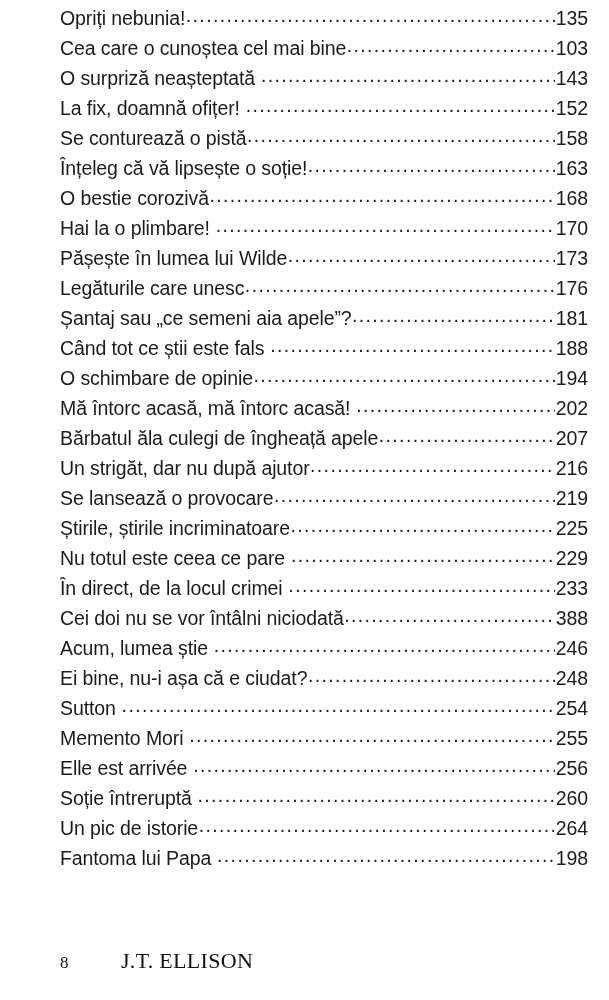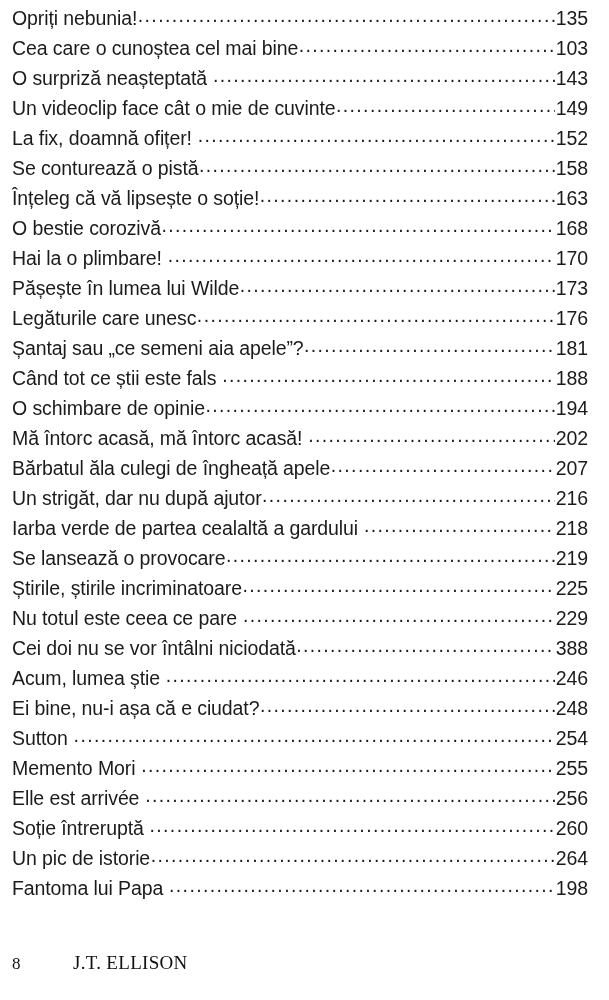--- a/index.html
+++ b/index.html
@@ -17,20 +17,21 @@
     font-family: "Liberation Sans", "DejaVu Sans", sans-serif;
     color: #1b1b1b;
     -webkit-font-smoothing: antialiased;
   }
 
   .page {
     position: absolute;
     inset: 0;
     display: flex;
     flex-direction: column;
+    margin-left: 48px;
   }
 
   
   .toc {
     position: absolute;
     left: 12px;
     right: 21px;
     top: 3px;
   }
 
@@ -99,21 +100,21 @@
   }
 
   .footer-folio {
     font-size: 17px;
     line-height: 1;
     width: 61px;
     flex: 0 0 auto;
   }
 
   .footer-author {
-    font-size: 19px;
+    font-size: 22px;
     line-height: 1;
     letter-spacing: 0.3px;
   }
 </style>
 </head>
 <body>
 
 <div class="page">
 
   <div class="toc" id="toc-list">
@@ -125,25 +126,20 @@
       <div class="toc-entry">
         <span class="toc-title">Cea care o cunoștea cel mai bine</span>
         <span class="toc-leader"></span>
         <span class="toc-page">103</span>
       </div>
       <div class="toc-entry gap">
         <span class="toc-title">O surpriză neașteptată</span>
         <span class="toc-leader"></span>
         <span class="toc-page">143</span>
       </div>
-      <div class="toc-entry">
-        <span class="toc-title">Un videoclip face cât o mie de cuvinte</span>
-        <span class="toc-leader"></span>
-        <span class="toc-page">149</span>
-      </div>
       <div class="toc-entry gap">
         <span class="toc-title">La fix, doamnă ofițer!</span>
         <span class="toc-leader"></span>
         <span class="toc-page">152</span>
       </div>
       <div class="toc-entry">
         <span class="toc-title">Se conturează o pistă</span>
         <span class="toc-leader"></span>
         <span class="toc-page">158</span>
       </div>
@@ -195,39 +191,39 @@
       <div class="toc-entry">
         <span class="toc-title">Bărbatul ăla culegi de îngheață apele</span>
         <span class="toc-leader"></span>
         <span class="toc-page">207</span>
       </div>
       <div class="toc-entry">
         <span class="toc-title">Un strigăt, dar nu după ajutor</span>
         <span class="toc-leader"></span>
         <span class="toc-page">216</span>
       </div>
-      <div class="toc-entry gap">
-        <span class="toc-title">Iarba verde de partea cealaltă a gardului</span>
-        <span class="toc-leader"></span>
-        <span class="toc-page">218</span>
-      </div>
       <div class="toc-entry">
         <span class="toc-title">Se lansează o provocare</span>
         <span class="toc-leader"></span>
         <span class="toc-page">219</span>
       </div>
       <div class="toc-entry">
         <span class="toc-title">Știrile, știrile incriminatoare</span>
         <span class="toc-leader"></span>
         <span class="toc-page">225</span>
       </div>
       <div class="toc-entry gap">
         <span class="toc-title">Nu totul este ceea ce pare</span>
         <span class="toc-leader"></span>
         <span class="toc-page">229</span>
+      </div>
+      <div class="toc-entry gap">
+        <span class="toc-title">În direct, de la locul crimei</span>
+        <span class="toc-leader"></span>
+        <span class="toc-page">233</span>
       </div>
       <div class="toc-entry">
         <span class="toc-title">Cei doi nu se vor întâlni niciodată</span>
         <span class="toc-leader"></span>
         <span class="toc-page">388</span>
       </div>
       <div class="toc-entry gap">
         <span class="toc-title">Acum, lumea știe</span>
         <span class="toc-leader"></span>
         <span class="toc-page">246</span>

